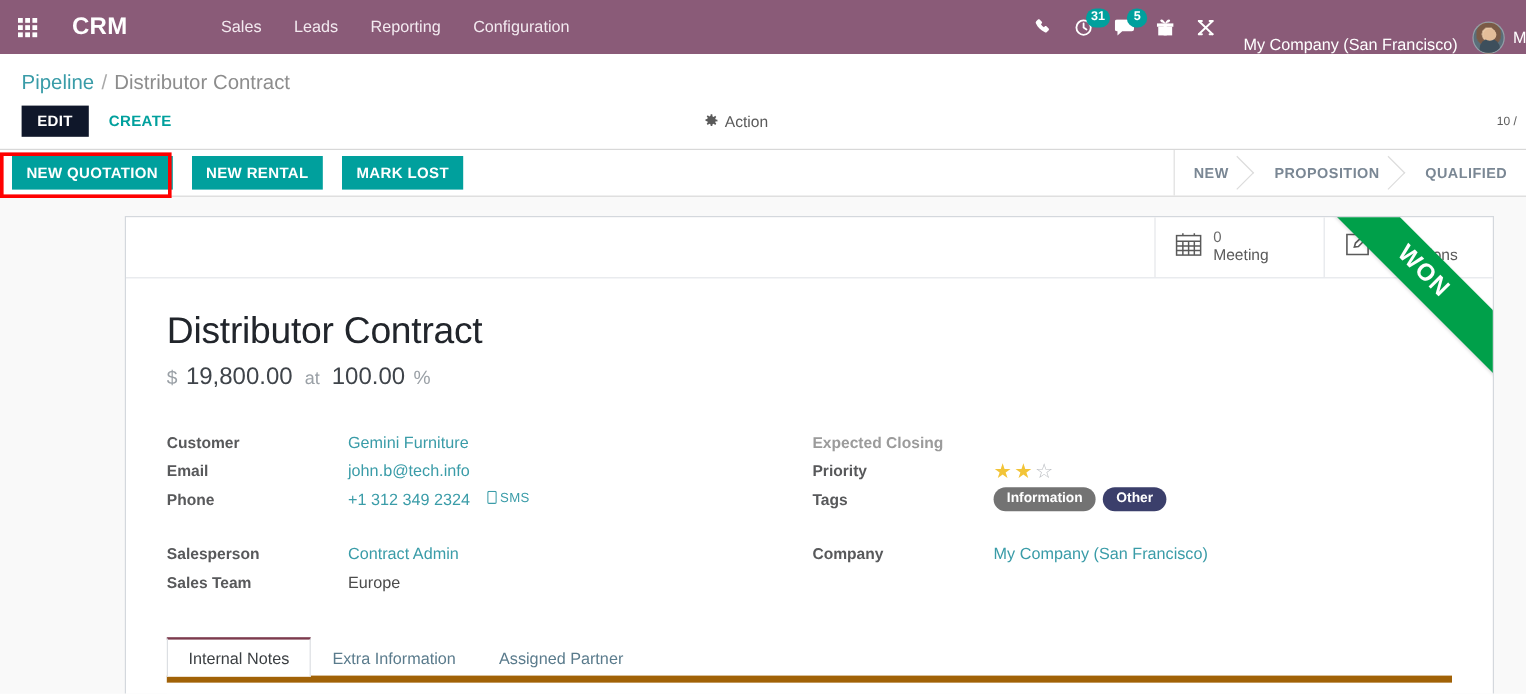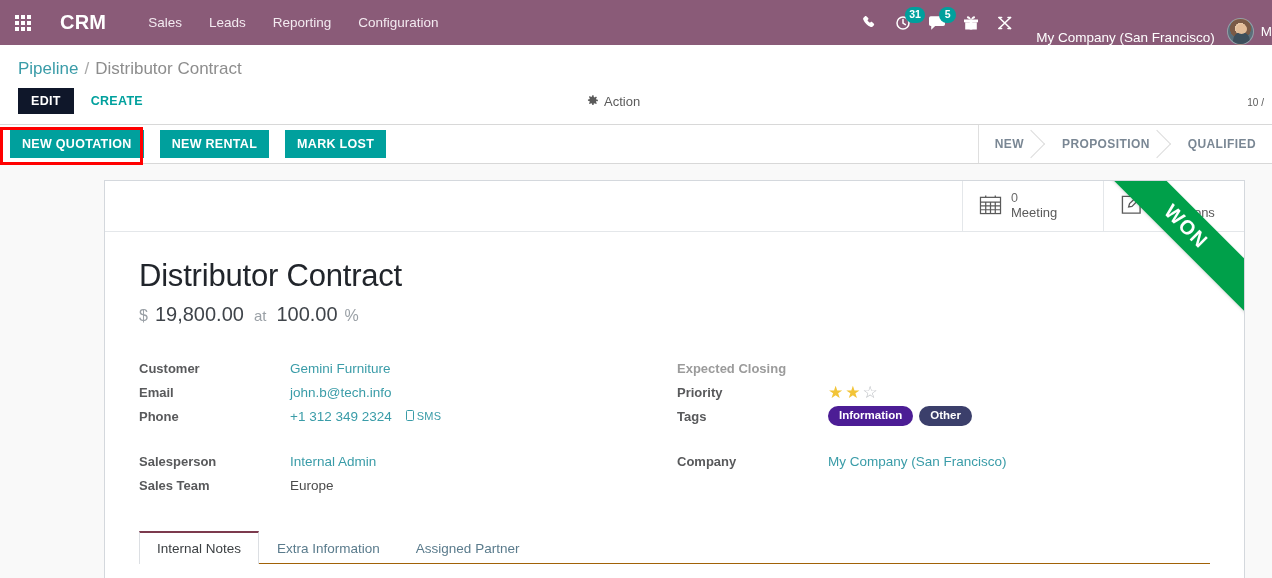--- a/index.html
+++ b/index.html
@@ -30,21 +30,21 @@
     grid-template-columns: repeat(3, 4px);
     grid-template-rows: repeat(3, 4px);
     gap: 2px;
   }
   .grid-icon i { background: #fff; display: block; width: 4px; height: 4px; }
   .brand {
     font-size: 20px; font-weight: bold; color: #fff;
     margin-left: 14px; margin-right: 42px; letter-spacing: .2px;
     cursor: pointer;
   }
-  .menu-items { display: flex; align-items: center; gap: 27px; }
+  .menu-items { display: flex; align-items: center; gap: 27px; margin-left: 36px; }
   .menu-items .mi {
     font-size: 13.5px; color: #f3eaf0; cursor: pointer; white-space: nowrap;
   }
   .nav-right {
     position: absolute; right: 0; top: 0; height: 45px;
     display: flex; align-items: flex-end; gap: 0px; padding-right: 0;
   }
   .nav-icon {
     position: relative;
     width: 34px; height: 45px;
@@ -255,28 +255,28 @@
   .star { font-size: 17px; line-height: 1; }
   .star.on { color: #f2c438; }
   .star.off { color: #b9bcc0; }
 
   .tags { display: flex; gap: 6px; align-items: center; }
   .tag {
     font-size: 11.5px; font-weight: bold; color: #fff;
     border-radius: 11px; padding: 3px 11px 4px;
     line-height: 1.1;
   }
-  .tag.info { background: #4c1d95; }
+  .tag.info { background: #737373; }
   .tag.other { background: #3b3f6b; }
 
   
   .notebook { margin-top: 33px; padding: 0 34px; }
   .tabs {
     display: flex; align-items: flex-end;
-    border-bottom: 1px solid #a16207;
+    border-bottom: 6px solid #a16207;
   }
   .tab {
     font-size: 13.5px;
     color: #5a7b8c;
     padding: 9px 17px 8px;
     border: 1px solid transparent;
     border-bottom: none;
     cursor: pointer;
     background: transparent;
     position: relative;
@@ -454,21 +454,21 @@
                 <svg width="8" height="11" viewBox="0 0 8 11" fill="none" stroke="#3a9ca8" stroke-width="1">
                     <rect x="0.5" y="0.5" width="7" height="10" rx="1"></rect>
                   </svg>
               </span>
               <span>SMS</span>
             </span>
           </div>
           <div class="frow spacer"></div>
           <div class="frow">
             <span class="flabel">Salesperson</span>
-            <span class="fval link">Internal Admin</span>
+            <span class="fval link">Contract Admin</span>
           </div>
           <div class="frow">
             <span class="flabel">Sales Team</span>
             <span class="fval">Europe</span>
           </div>
         </div>
 
         <div class="fgroup right-col">
           <div class="frow">
             <span class="flabel muted">Expected Closing</span>

